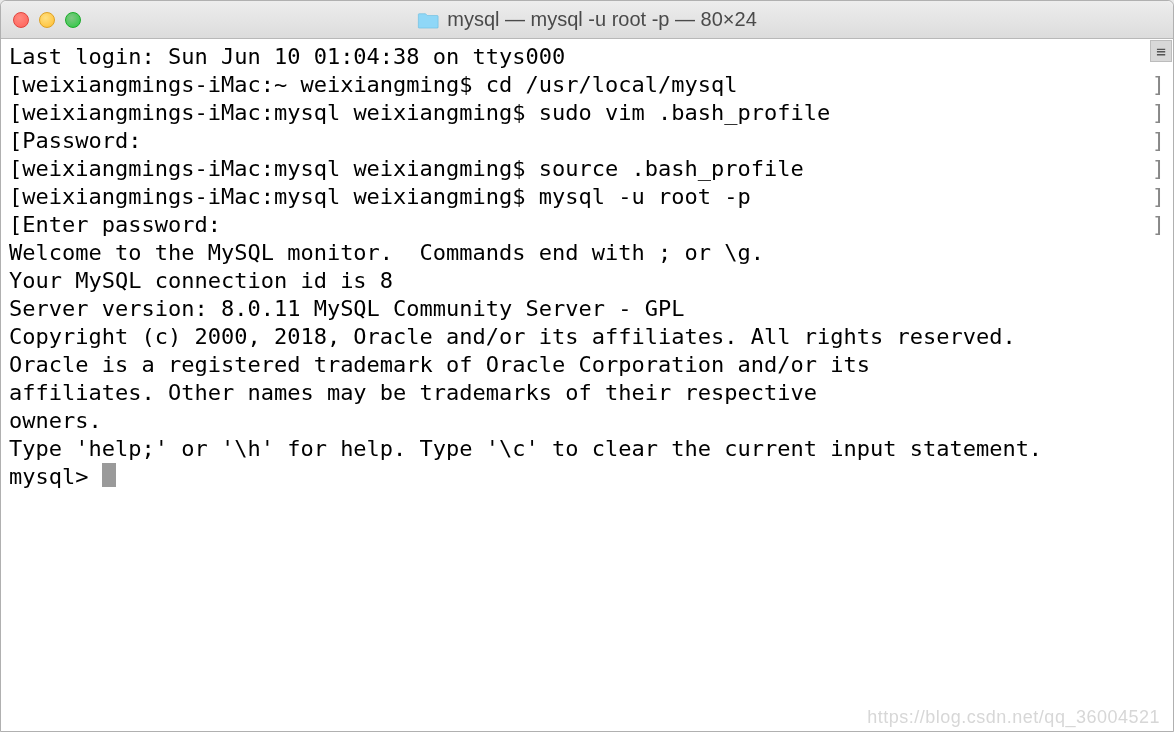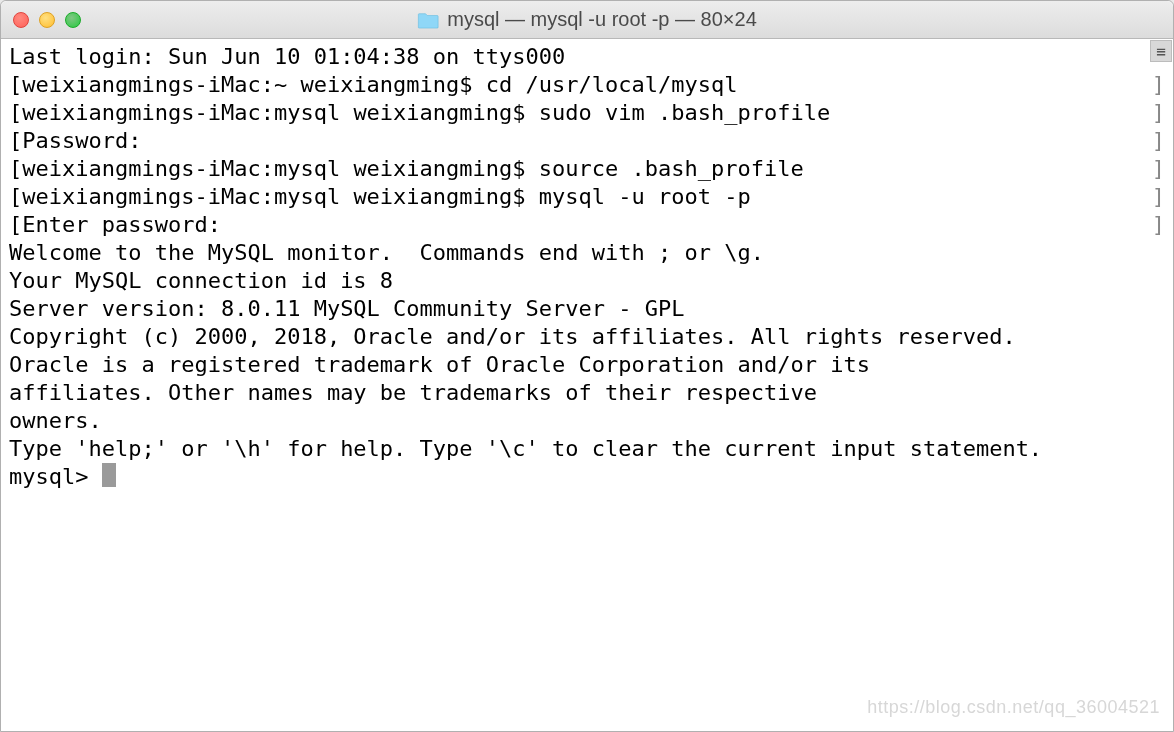--- a/index.html
+++ b/index.html
@@ -95,21 +95,21 @@
       border: 1px solid #bcbcbc;
       display: flex;
       align-items: center;
       justify-content: center;
       font-size: 16px;
       color: #555;
     }
     .watermark {
       position: absolute;
       right: 14px;
-      bottom: 14px;
+      bottom: 4px;
       font-family: -apple-system, "Helvetica Neue", Arial, sans-serif;
       font-size: 18px;
       color: #d7d7d7;
       letter-spacing: 0.5px;
       pointer-events: none;
     }
   </style>
 </head>
 <body>
 

